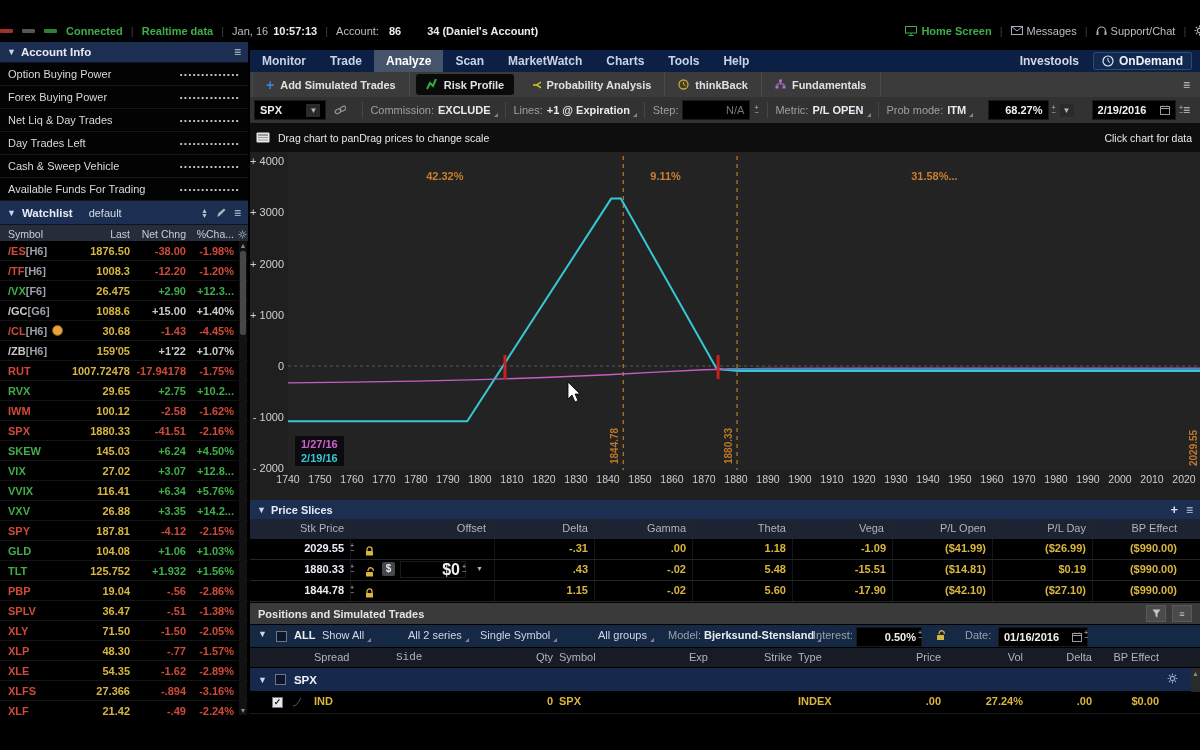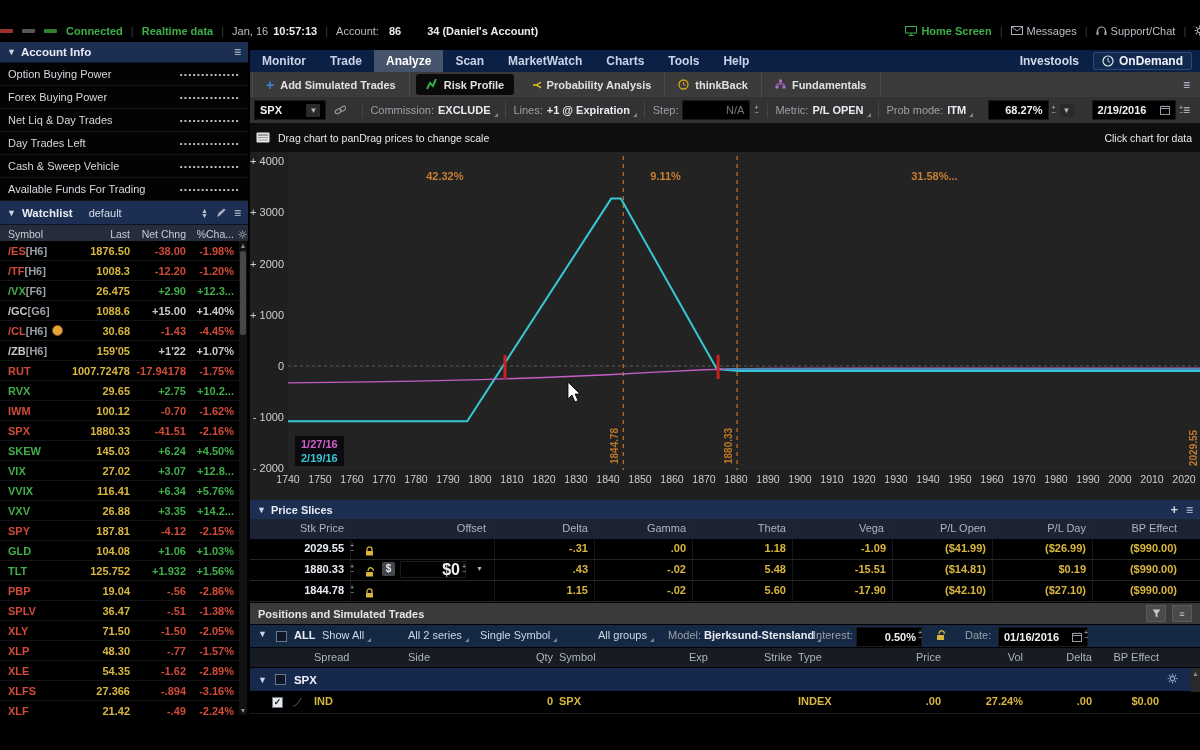--- a/index.html
+++ b/index.html
@@ -277,21 +277,21 @@
         </div>
         <div class="wl-row">
           <span><span class="grn">RVX</span></span>
           <span class="cr yel">29.65</span>
           <span class="cr grn">+2.75</span>
           <span class="cr grn">+10.2...</span>
         </div>
         <div class="wl-row">
           <span><span class="red">IWM</span></span>
           <span class="cr yel">100.12</span>
-          <span class="cr red">-0.70</span>
+          <span class="cr red">-2.58</span>
           <span class="cr red">-1.62%</span>
         </div>
         <div class="wl-row">
           <span><span class="red">SPX</span></span>
           <span class="cr yel">1880.33</span>
           <span class="cr red">-41.51</span>
           <span class="cr red">-2.16%</span>
         </div>
         <div class="wl-row">
           <span><span class="grn">SKEW</span></span>
@@ -746,21 +746,21 @@
           </svg>
         </span>
       <span class="fi mini-stepper" style="left:834px;top:5px">
           <span>+</span>
           <span>−</span>
         </span>
     </div>
 
     <div id="pos-cols">
         <span class="pos-col" style="left: 64px;">Spread</span>
-        <span class="pos-col" style="left: 158px;">Side</span>
+        <span class="pos-col" style="left: 146px; font-family: Liberation Mono, monospace;">Side</span>
         <span class="pos-col" style="right: 647px;">Qty</span>
         <span class="pos-col" style="left: 309px;">Symbol</span>
         <span class="pos-col" style="right: 492px; margin-left: 24px;">Exp</span>
         <span class="pos-col" style="right: 408px;">Strike</span>
         <span class="pos-col" style="left: 548px;">Type</span>
         <span class="pos-col" style="right: 259px;">Price</span>
         <span class="pos-col" style="right: 177px;">Vol</span>
         <span class="pos-col" style="right: 108px;">Delta</span>
         <span class="pos-col" style="right: 41px;">BP Effect</span>
       </div>

